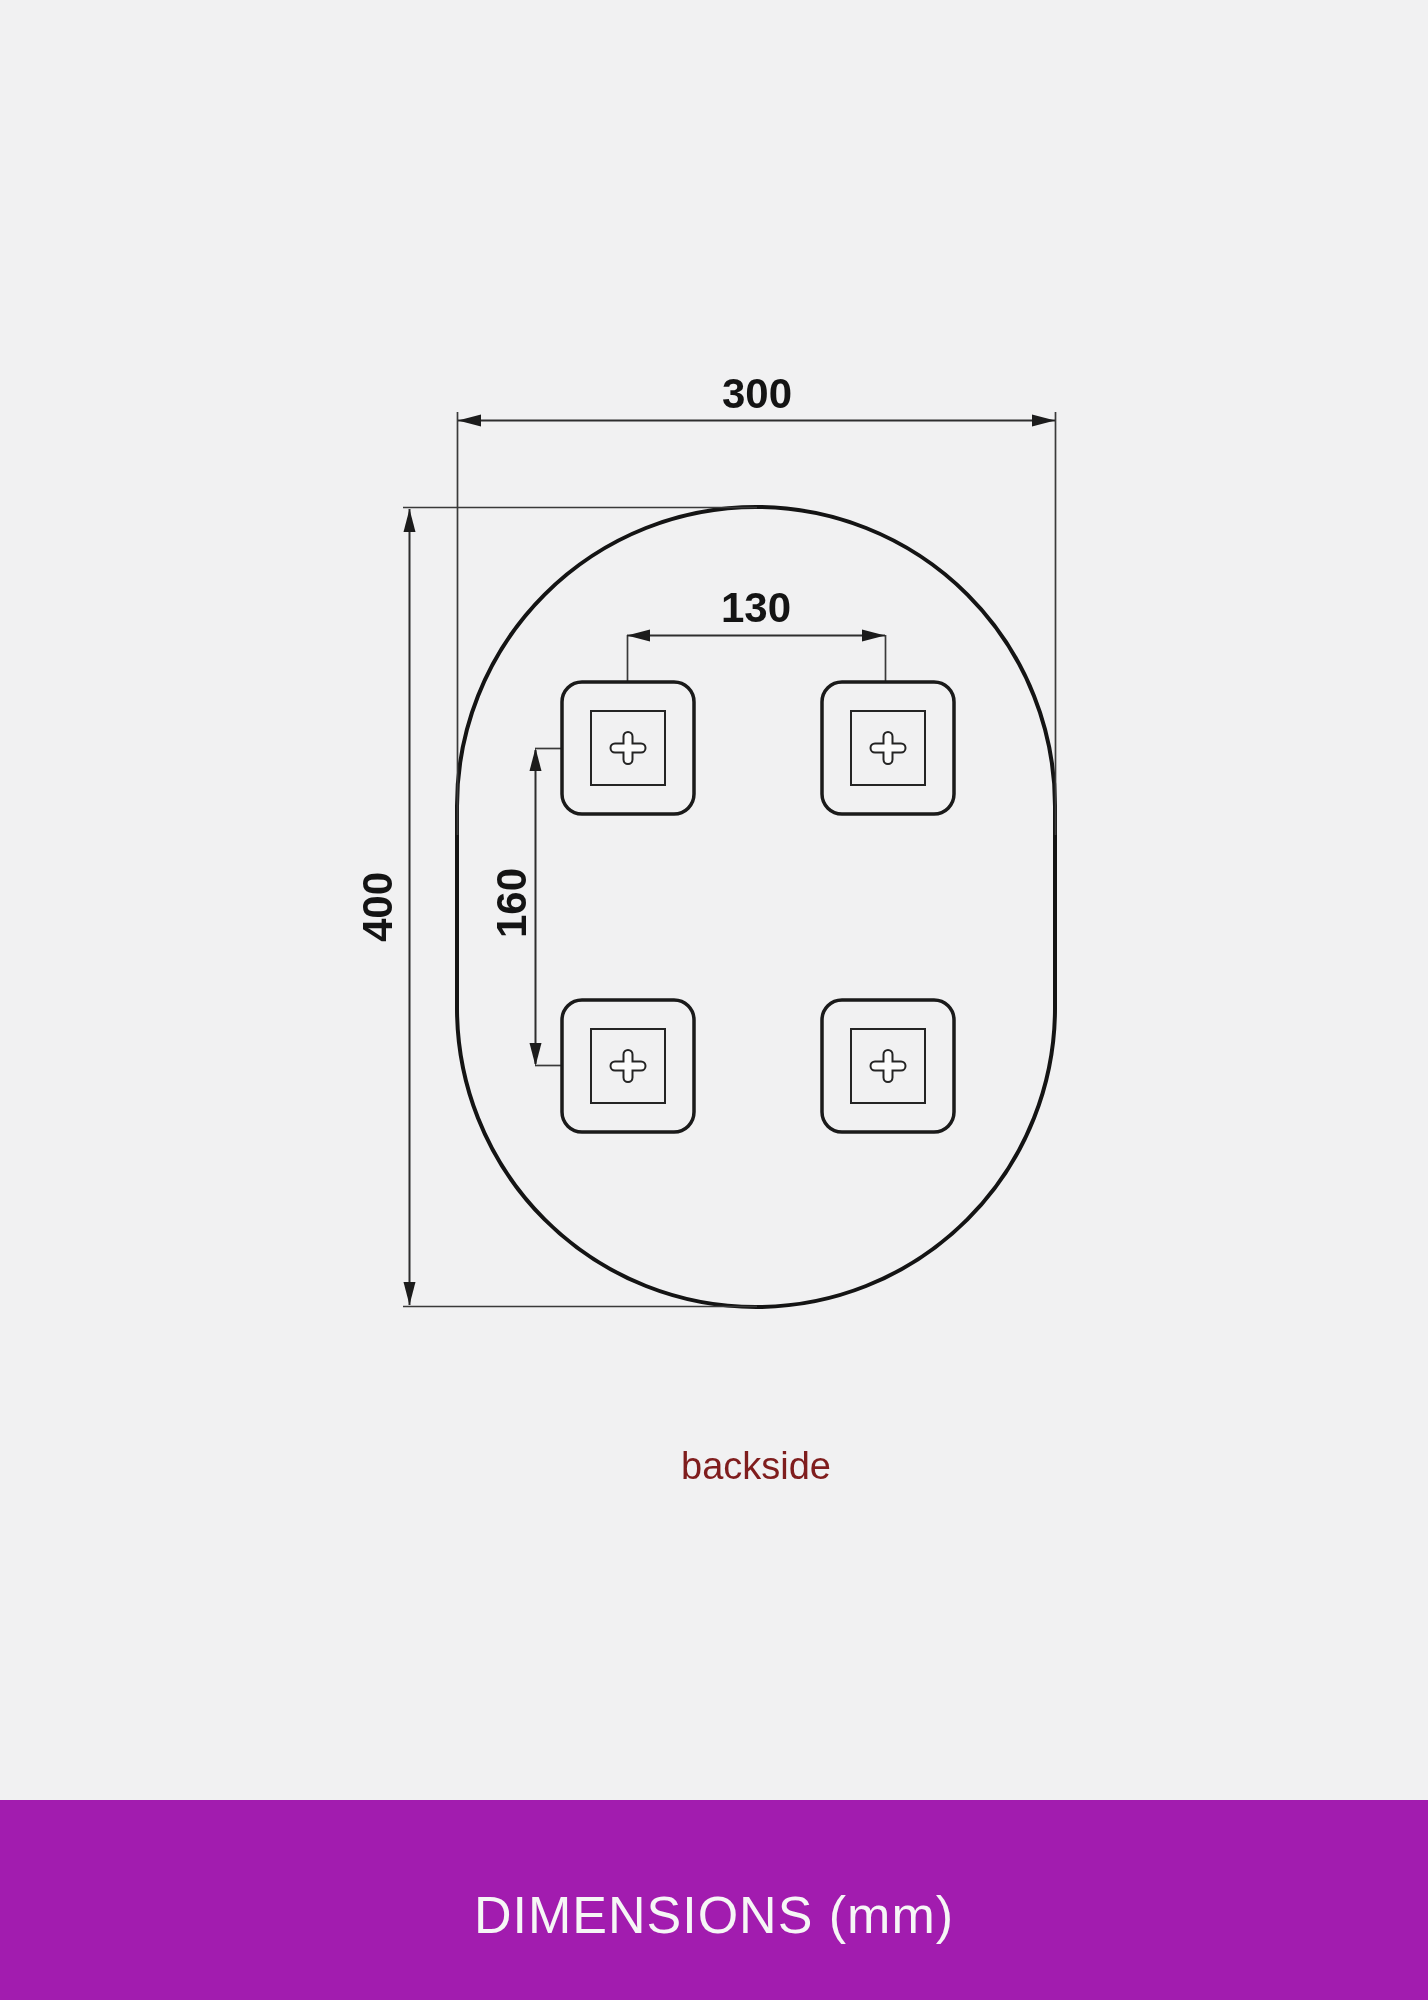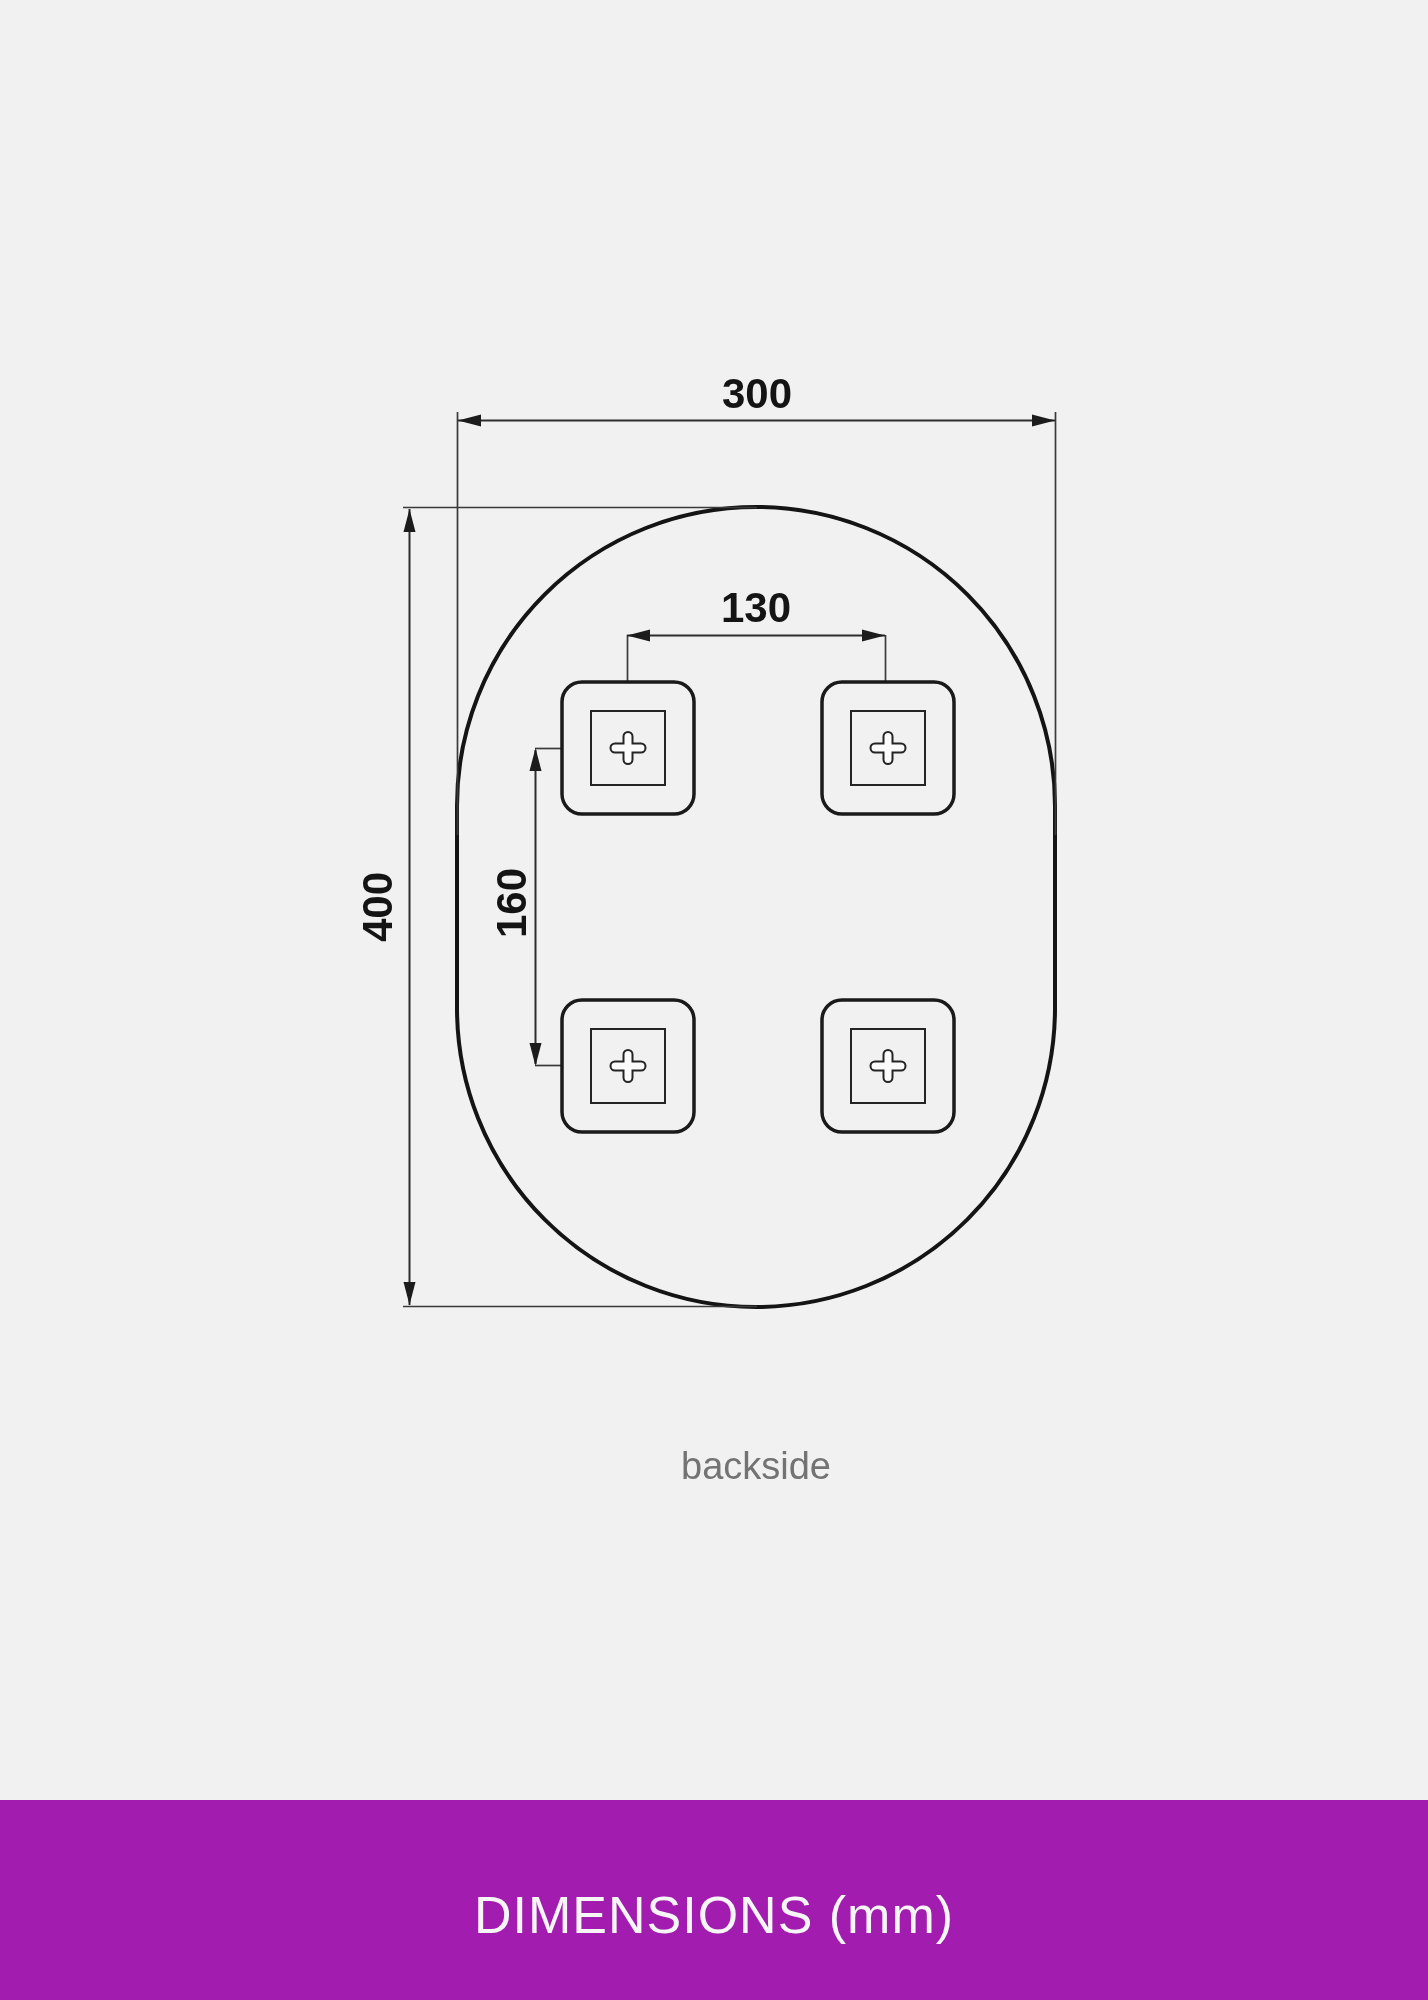--- a/index.html
+++ b/index.html
@@ -48,21 +48,21 @@
     fill: #141414;
     text-anchor: middle;
   }
   .caption {
     position: absolute;
     left: 756px;
     top: 1466px;
     transform: translate(-50%, -50%);
     font-size: 38px;
     font-weight: 400;
-    color: #737373;
+    color: #7f1d1d;
     white-space: nowrap;
   }
   .footer {
     position: absolute;
     left: 0;
     top: 1800px;
     width: 1428px;
     height: 230px;
     background: #a21caf;
     display: flex;

